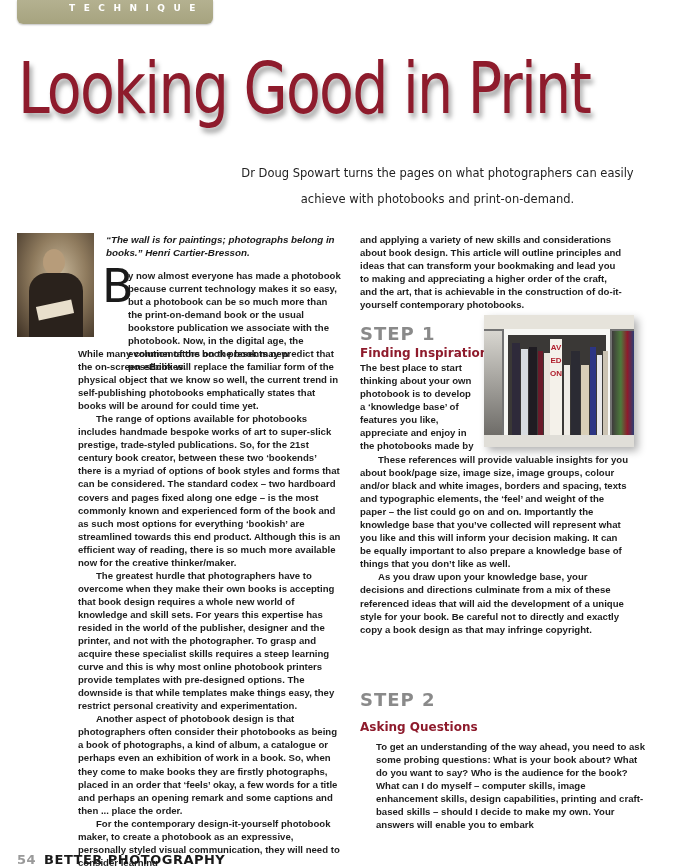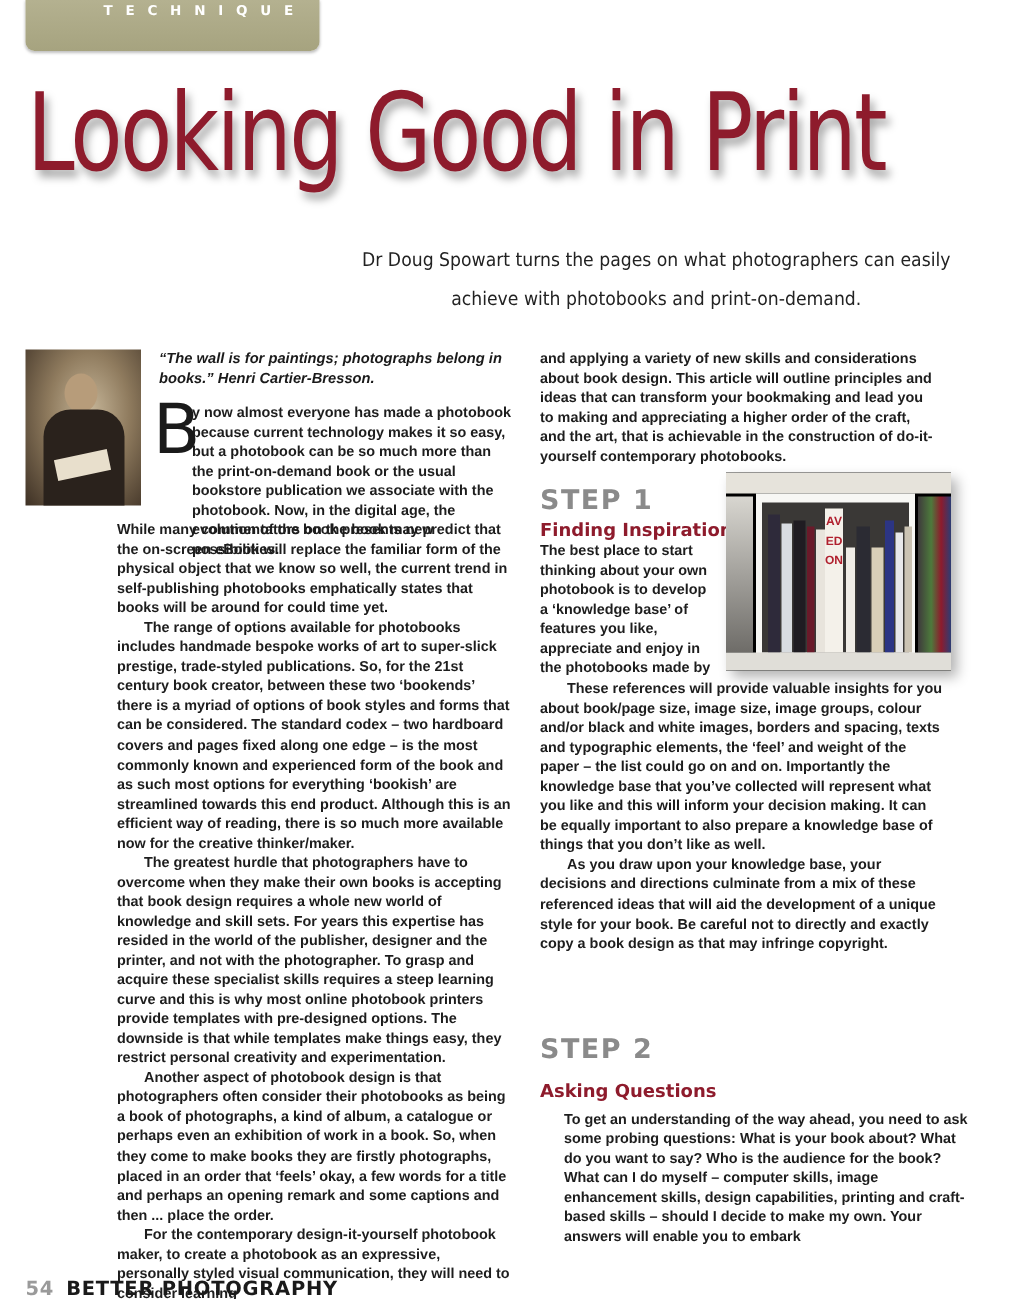--- a/index.html
+++ b/index.html
@@ -1,35 +1,35 @@
 <!DOCTYPE html>
 <html><head>
 <meta charset="utf-8">
 <style>
   html, body { margin:0; padding:0; background:#ffffff; }
   body { width:680px; height:866px; position:relative; overflow:hidden; font-family:"Liberation Sans", sans-serif; color:#1a1a1a; }
-  .section-tab { position:absolute; left:17px; top:0; width:196px; height:34px; border-radius:0 0 6px 6px; background:linear-gradient(#b4b190,#a6a37f); box-shadow:0 1px 2px rgba(0,0,0,0.25); }
+  .section-tab { position:absolute; left:17px; top:0; width:196px; height:24px; border-radius:0 0 6px 6px; background:linear-gradient(#b4b190,#a6a37f); box-shadow:0 1px 2px rgba(0,0,0,0.25); }
   .section-tab span { position:absolute; left:52px; top:3px; font-family:"DejaVu Sans", sans-serif; font-size:9px; font-weight:bold; letter-spacing:8.5px; color:#ffffff; }
   .title { position:absolute; left:18px; top:52px; font-family:"DejaVu Sans Condensed","DejaVu Sans", sans-serif; font-stretch:condensed; font-size:72px; color:#8e1b2c; letter-spacing:-2px; white-space:nowrap; text-shadow:3px 5px 6px rgba(0,0,0,0.35); transform:scaleX(0.88); transform-origin:left top; line-height:1; }
   .standfirst { position:absolute; left:200px; top:160px; width:475px; text-align:center; font-family:"DejaVu Sans", sans-serif; font-size:12.5px; line-height:26px; color:#222; transform:scaleX(0.92); transform-origin:center top; }
   .col { position:absolute; font-size:9.6px; line-height:13.05px; color:#1d1d1d; }
   .col p { margin:0;font-weight:bold; }
   .indent { text-indent:18px; }
   .author-photo { position:absolute; left:17px; top:233px; width:77px; height:104px; background:radial-gradient(ellipse at 55% 40%, #c7b79a 0%, #8f7b5e 45%, #3d3024 100%); }
   .author-photo .head { position:absolute; left:26px; top:16px; width:22px; height:26px; border-radius:50%; background:#b79c7a; }
   .author-photo .body { position:absolute; left:12px; top:40px; width:54px; height:64px; border-radius:18px 18px 0 0; background:#2a221c; }
   .author-photo .book { position:absolute; left:20px; top:70px; width:36px; height:14px; background:#e8dfcc; transform:rotate(-12deg); }
   .quote { position:absolute; left:106px; top:233px; width:235px; font-size:9.8px; line-height:13px; font-weight:bold; font-style:italic; color:#1a1a1a; }
   .lead { position:absolute; left:106px; top:269px; width:236px; }
   .dropcap { position:absolute; left:-4px; top:-6px; font-family:"DejaVu Sans", sans-serif; font-size:46px; line-height:46px; font-weight:normal; color:#1a1a1a; }
   .lead-lines { padding-left:22px; }
   .lead-body { position:absolute; left:78px; top:347px; width:264px; }
   .step-label { position:absolute; font-family:"DejaVu Sans", sans-serif; font-size:18px; font-weight:bold; color:#8a8a8a; letter-spacing:1px; }
   .step-head { position:absolute; font-family:"DejaVu Sans", sans-serif; font-size:12px; font-weight:bold; color:#8e1b2c; }
-  .shelf-photo { position:absolute; left:484px; top:315px; width:150px; height:132px; background:#000000; box-shadow:4px 4px 8px rgba(0,0,0,0.3); overflow:hidden; }
+  .shelf-photo { position:absolute; left:484px; top:315px; width:150px; height:132px; background:#737373; box-shadow:4px 4px 8px rgba(0,0,0,0.3); overflow:hidden; }
   .shelf-photo .shelf-top { position:absolute; left:0; top:0; width:150px; height:14px; background:#e6e3db; }
   .shelf-photo .frame { position:absolute; left:20px; top:14px; width:106px; height:110px; background:#f7f7f4; }
   .shelf-photo .back { position:absolute; left:24px; top:20px; width:98px; height:100px; background:#3a3836; }
   .shelf-photo .side { position:absolute; left:128px; top:16px; width:22px; height:104px; background:linear-gradient(90deg,#3e3a3c,#4d7a3c 40%,#8e1b2c 70%,#2c3d74); }
   .shelf-photo .left { position:absolute; left:0; top:16px; width:18px; height:104px; background:linear-gradient(#d8d6d0,#6e6c68); }
   .shelf-photo .bottom { position:absolute; left:0; top:120px; width:150px; height:12px; background:#e0ded8; }
   .book { position:absolute; bottom:12px; }
   .avedon { position:absolute; left:66px; top:24px; width:12px; height:94px; background:#f4f1ea; color:#b0202e; font-size:8px; font-weight:bold; text-align:center; line-height:13px; word-break:break-all; padding-top:2px; }
   .footer { position:absolute; left:17px; top:852px; font-family:"DejaVu Sans", sans-serif; font-size:13px; font-weight:bold; letter-spacing:0.5px; color:#1a1a1a; }
   .footer .pg { color:#9a9a9a; margin-right:8px; }

